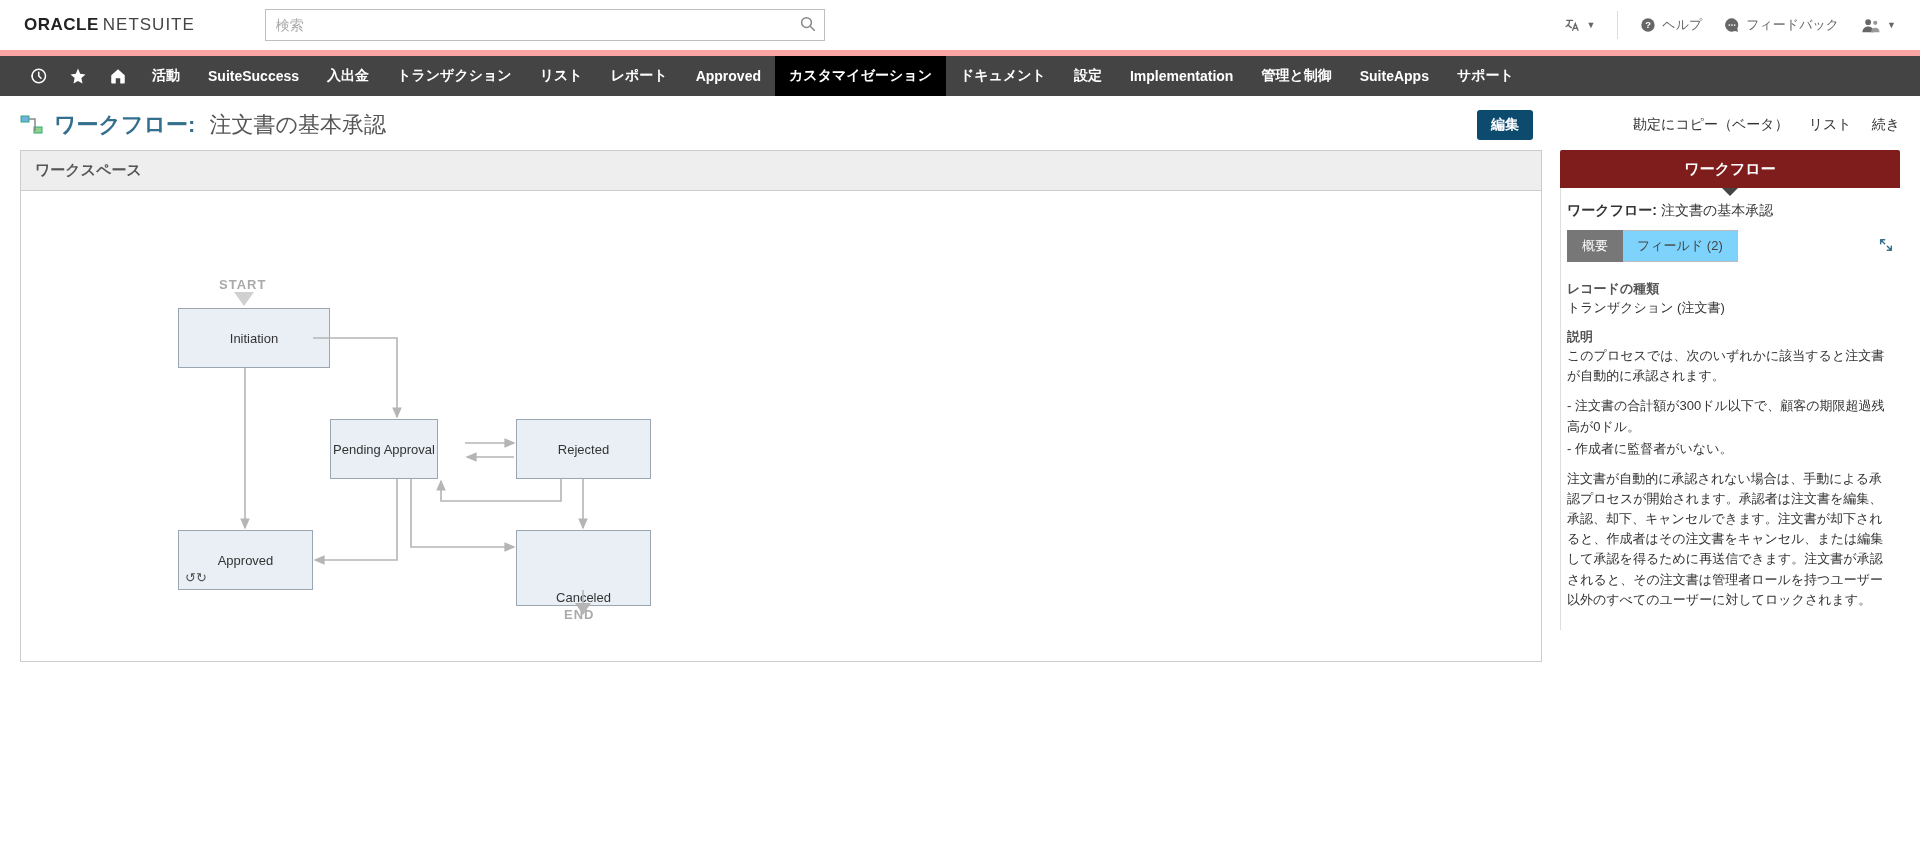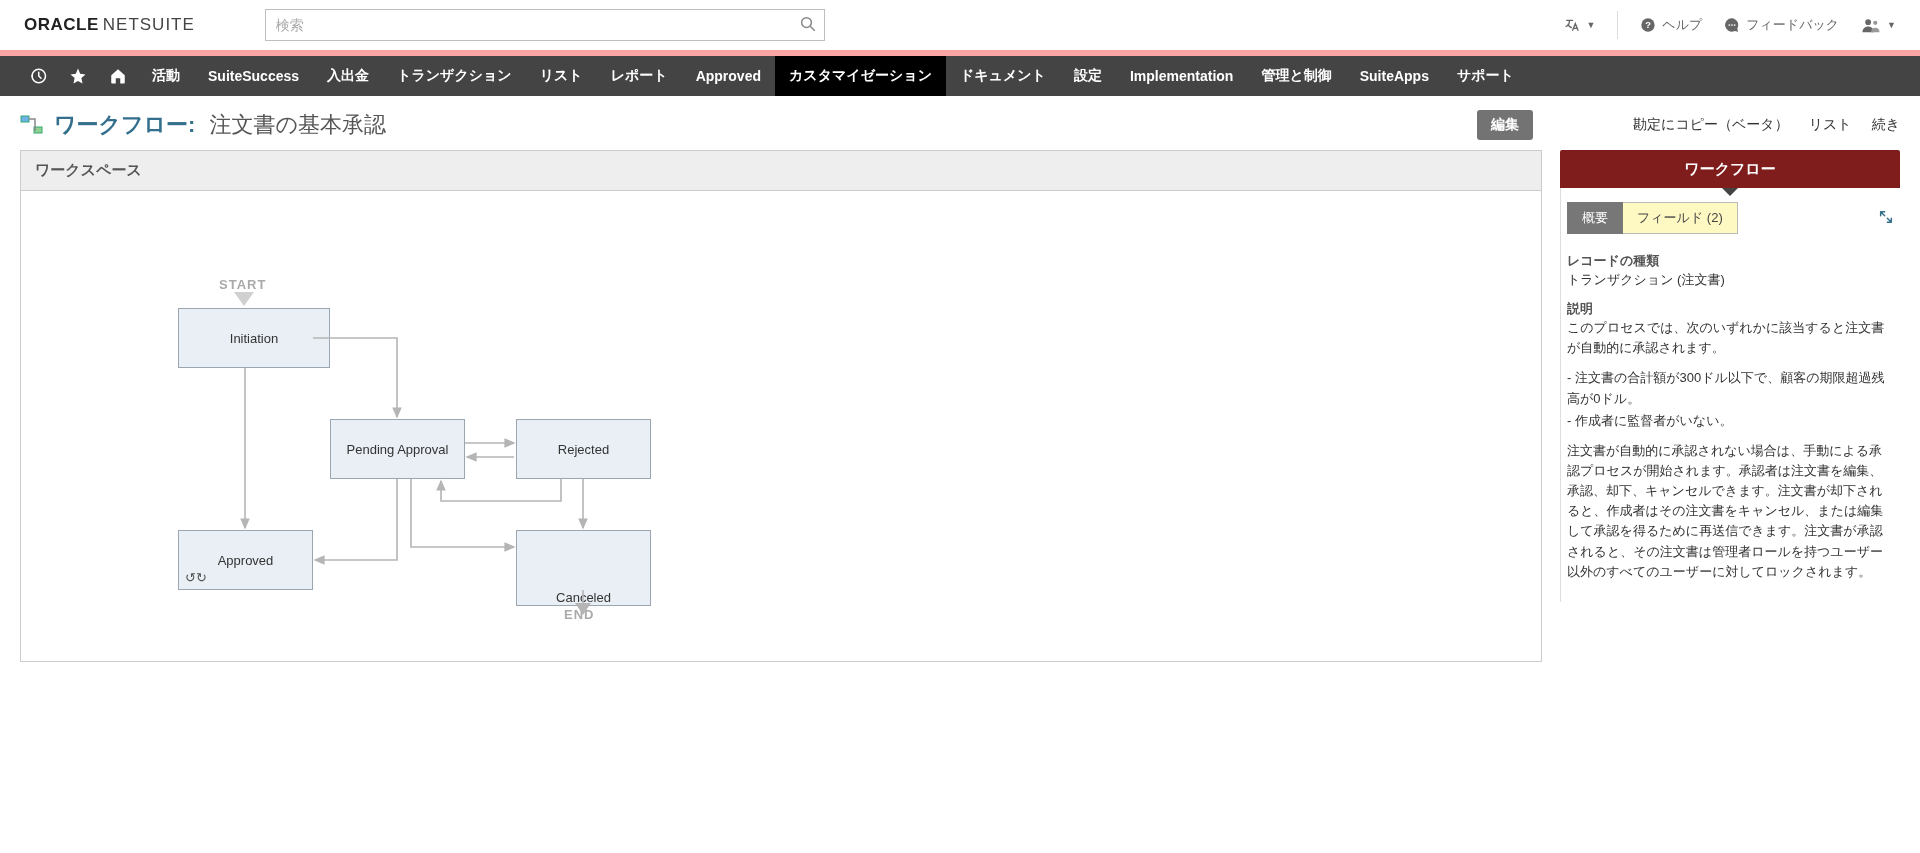--- a/index.html
+++ b/index.html
@@ -23,34 +23,34 @@
   .nav-icon { width: 40px; display: flex; align-items: center; justify-content: center; color: #fff; cursor: pointer; }
   .nav-item { padding: 0 14px; display: flex; align-items: center; font-size: 14px; font-weight: 700; cursor: pointer; white-space: nowrap; }
   .nav-item.active { background: #000; }
 
   
   .titlebar { display: flex; align-items: center; padding: 14px 20px 10px; gap: 10px; }
   .wf-icon { width: 24px; height: 20px; }
   .page-title-main { font-size: 22px; font-weight: 700; color: #34708e; }
   .page-title-sub { font-size: 22px; font-weight: 400; color: #555; margin-left: 4px; }
   .titlebar-spacer { flex: 1; }
-  .btn-edit { background: #737373; color: #fff; border: none; padding: 6px 14px; font-size: 14px; font-weight: 700; border-radius: 3px; cursor: pointer; }
+  .btn-edit { background: #0c4a6e; color: #fff; border: none; padding: 6px 14px; font-size: 14px; font-weight: 700; border-radius: 3px; cursor: pointer; }
   .title-links { display: flex; gap: 20px; margin-left: 90px; align-items: center; font-size: 14px; color: #333; }
   .title-links span { cursor: pointer; }
 
   
   .main { display: flex; gap: 18px; padding: 0 20px 20px; align-items: flex-start; }
   .workspace { flex: 1; border: 1px solid #ccc; min-height: 510px; background: #fff; }
   .workspace-header { background: #eee; border-bottom: 1px solid #ccc; padding: 10px 14px; font-size: 15px; font-weight: 700; color: #555; }
   .canvas { position: relative; height: 470px; overflow: hidden; }
 
   
   .node { position: absolute; border: 1px solid #9aa7b3; background: #e9eff5; text-align: center; font-size: 13px; color: #333; display: flex; align-items: center; justify-content: center; }
   .node-initiation { left: 157px; top: 117px; width: 152px; height: 60px; }
-  .node-pending   { left: 309px; top: 228px; width: 135px; height: 60px; }
+  .node-pending   { left: 309px; top: 228px; width: 108px; height: 60px; }
   .node-rejected  { left: 495px; top: 228px; width: 135px; height: 60px; }
   .node-approved  { left: 157px; top: 339px; width: 135px; height: 60px; }
   .node-canceled  { left: 495px; top: 339px; width: 135px; height: 76px; align-items: flex-end; }
   .loop-icon { position: absolute; left: 6px; bottom: 4px; font-size: 13px; color: #555; }
 
   .lbl-start { position: absolute; left: 198px; top: 86px; font-size: 13px; font-weight: 700; color: #aaa; letter-spacing: 1px; }
   .lbl-end   { position: absolute; left: 543px; top: 416px; font-size: 13px; font-weight: 700; color: #aaa; letter-spacing: 1px; }
   .tri-start { position: absolute; left: 213px; top: 101px; width: 0; height: 0; border-left: 10px solid transparent; border-right: 10px solid transparent; border-top: 14px solid #d0d0d0; }
 
   .edge { stroke: #b5b5b5; stroke-width: 1.6; fill: none; }
@@ -59,21 +59,21 @@
 
   
   .side { flex: 0 0 340px; display: flex; flex-direction: column; }
   .side-tab { background: #7f1d1d; color: #fff; height: 38px; display: flex; align-items: center; justify-content: center; font-size: 15px; font-weight: 700; border-radius: 2px 2px 0 0; position: relative; }
   .side-tab::after { content: ""; position: absolute; bottom: -8px; left: 50%; margin-left: -8px; width: 0; height: 0; border-left: 8px solid transparent; border-right: 8px solid transparent; border-top: 8px solid #444; }
   .side-body { border-left: 1px solid #ddd; padding: 14px 0 0 0; position: relative; }
   .side-title { font-size: 14px; color: #333; padding: 0 6px 10px; }
   .side-title b { font-weight: 700; }
 
   .subtabs { display: flex; align-items: center; gap: 0; padding: 0 6px 12px; }
-  .subtab { padding: 6px 14px; border: 1px solid #bbb; background: #fef9c3; font-size: 13px; cursor: pointer; color: #444; }
+  .subtab { padding: 6px 14px; border: 1px solid #bbb; background: #7dd3fc; font-size: 13px; cursor: pointer; color: #444; }
   .subtab.active { background: #777; color: #fff; border-color: #777; }
   .subtab + .subtab { border-left: none; }
   .expand-icon { margin-left: auto; color: #34708e; cursor: pointer; }
 
   .panel-scroll { max-height: 370px; overflow-y: scroll; padding: 0 6px 10px 6px; }
   .panel-scroll::-webkit-scrollbar { width: 14px; }
   .panel-scroll::-webkit-scrollbar-thumb { background: #c8c8c8; border-radius: 2px; }
   .panel-scroll::-webkit-scrollbar-track { background: #f0f0f0; }
 
   .fld-label { font-weight: 700; color: #555; font-size: 13px; margin-top: 6px; }
@@ -243,20 +243,24 @@
       </svg>
 
     </div>
   </div>
 
   <div class="side">
     <div class="side-tab">
         <span>ワークフロー</span>
       </div>
     <div class="side-body">
+      <div class="side-title">
+        <b>ワークフロー:</b>
+        <span>注文書の基本承認</span>
+      </div>
       <div class="subtabs">
         <div class="subtab active">概要</div>
         <div class="subtab">フィールド (2)</div>
         <span class="expand-icon">
           <svg width="16" height="16" viewBox="0 0 24 24">
               <path d="M4 4h6M4 4v6M4 4l6 6M20 20h-6M20 20v-6M20 20l-6-6" stroke="#34708e" stroke-width="2.2" fill="none" stroke-linecap="round"></path>
             </svg>
         </span>
       </div>
       <div class="panel-scroll">

